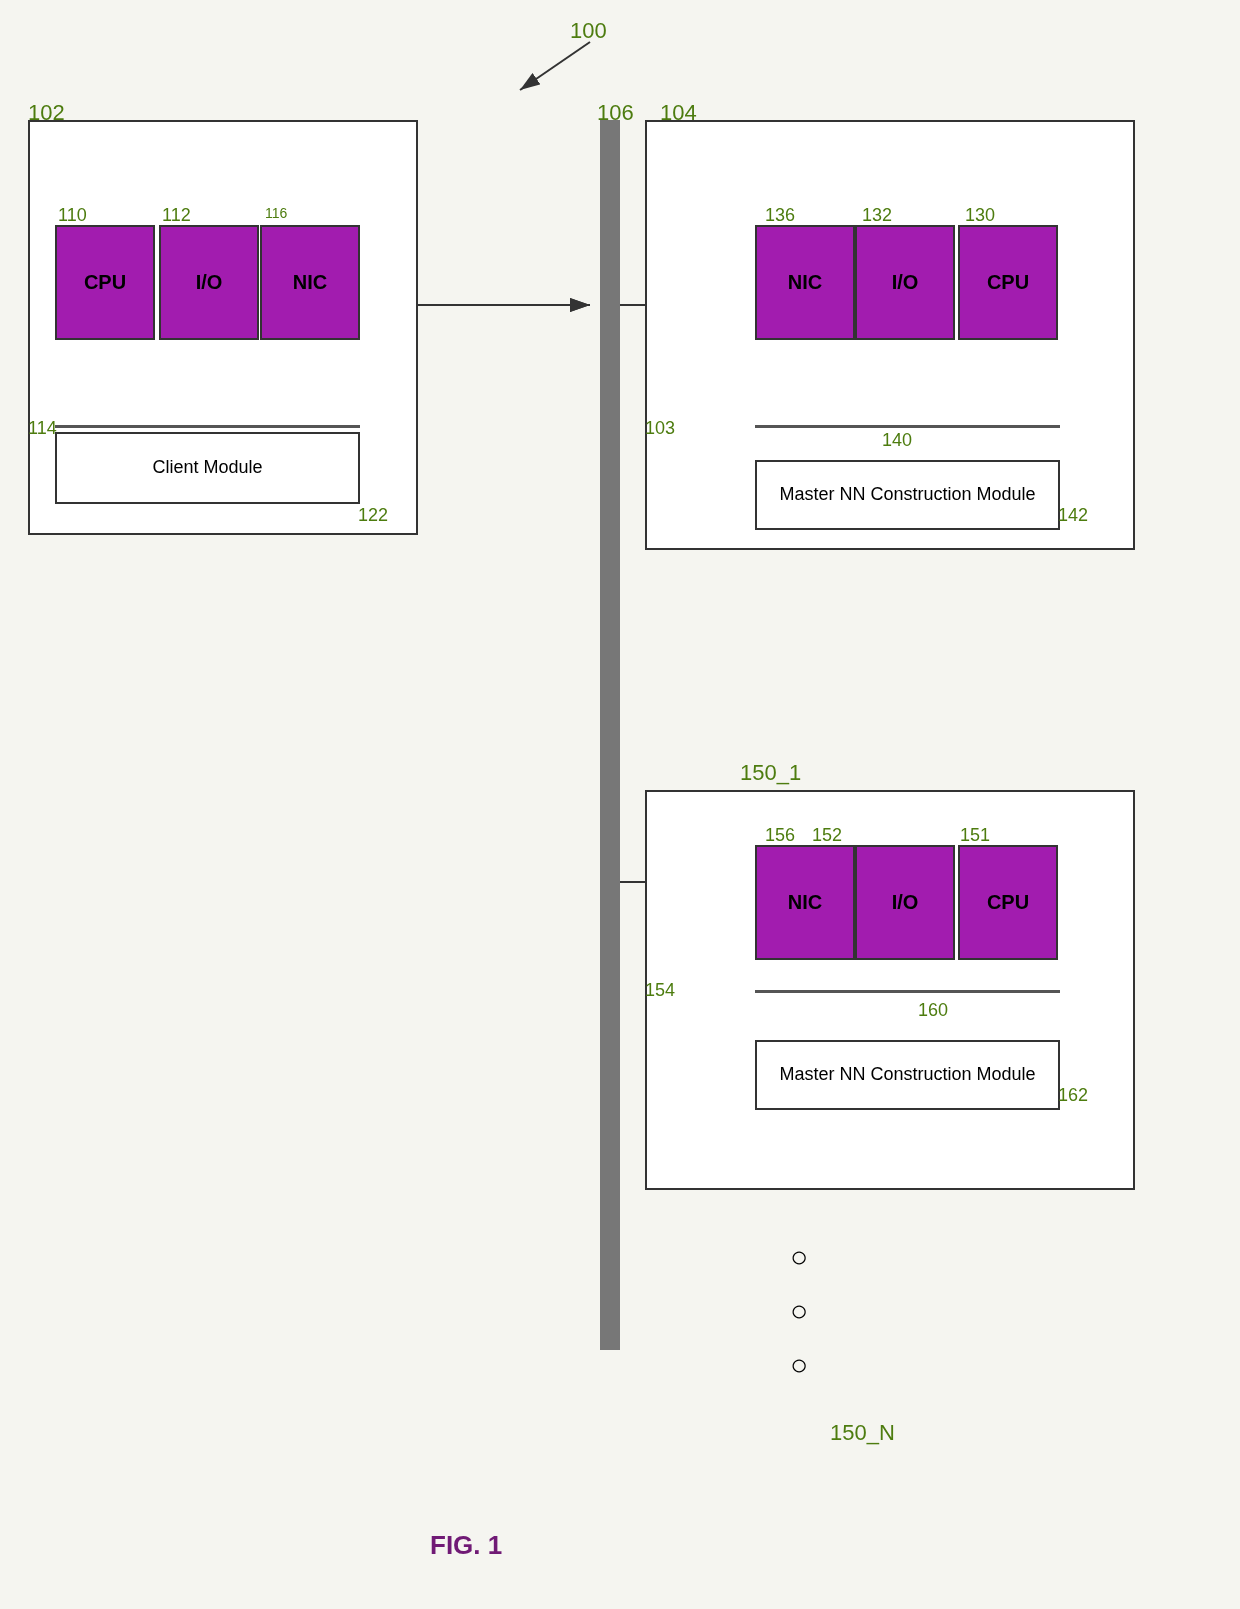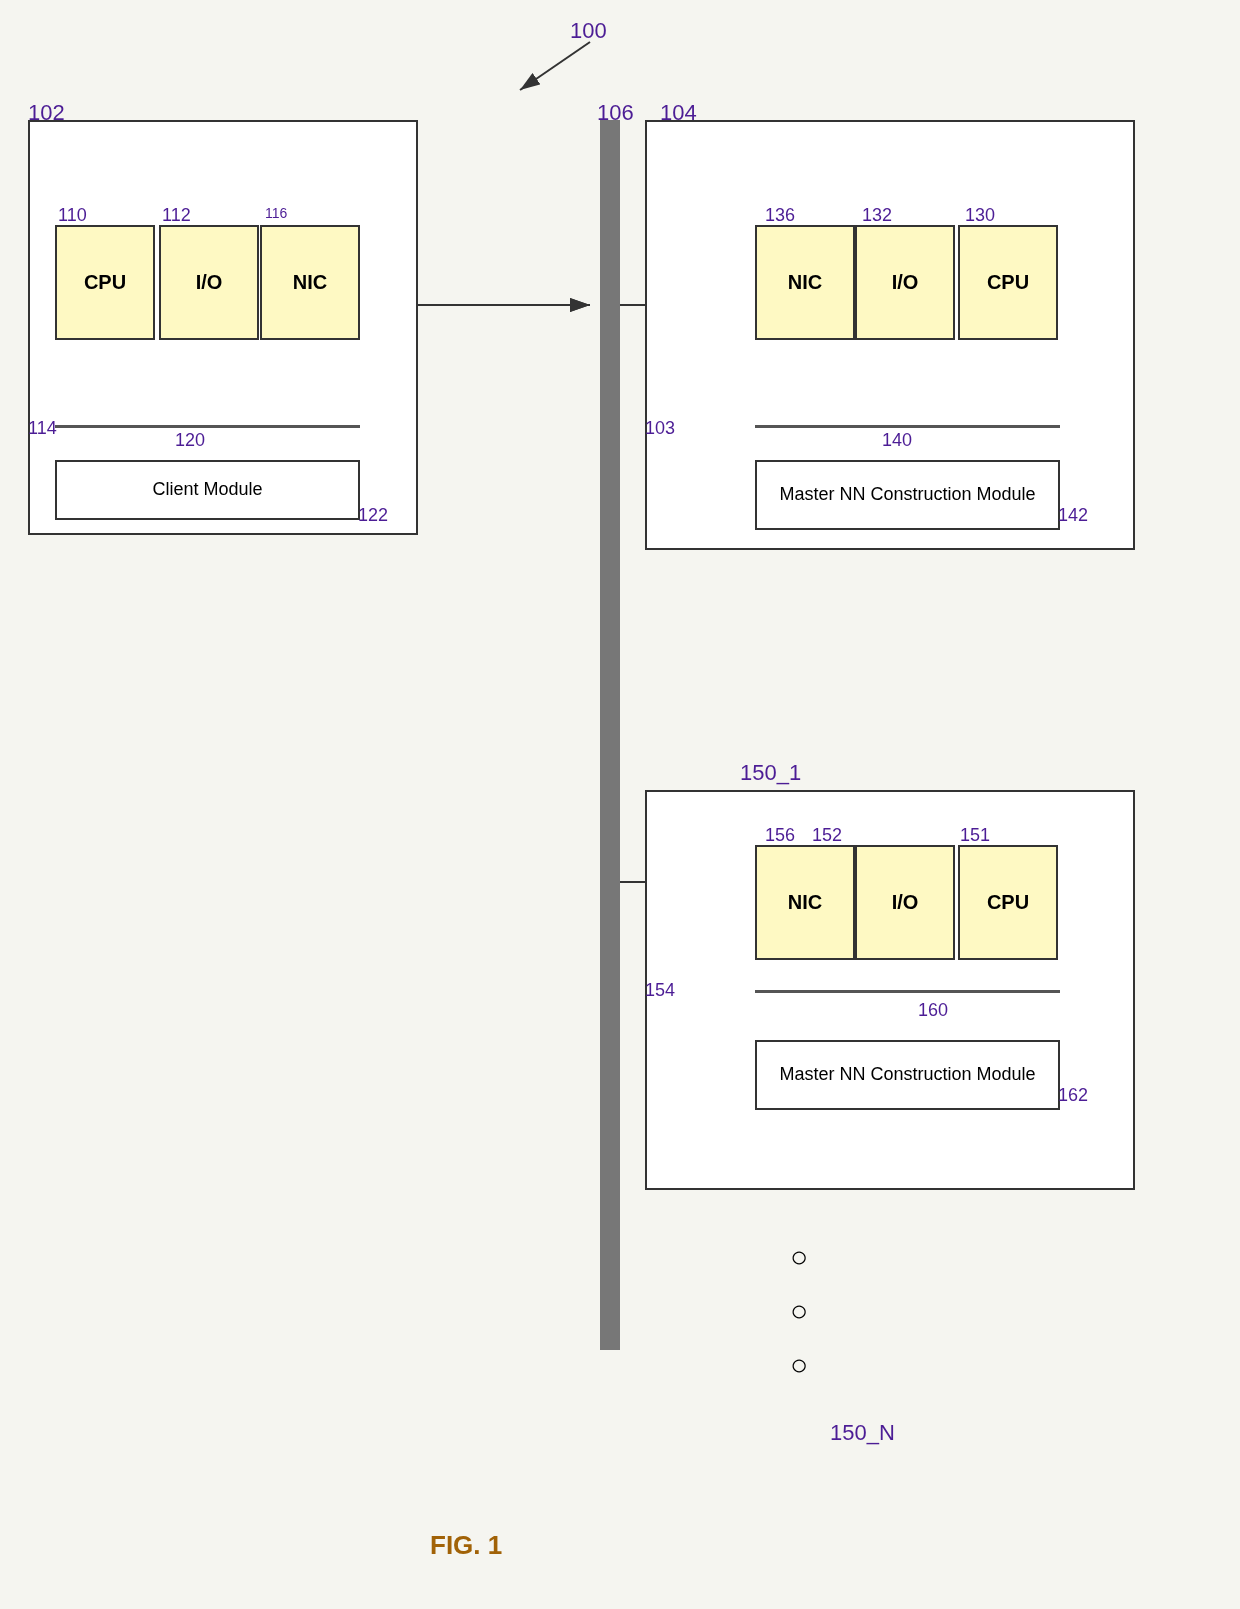--- a/index.html
+++ b/index.html
@@ -15,33 +15,33 @@
       position: absolute;
       top: 0; left: 0;
       width: 1240px;
       height: 1609px;
     }
     
     .ref-label {
       position: absolute;
       font-size: 22px;
       font-weight: normal;
-      color: #4c1d95;
+      color: #4d7c0f;
       text-align: right;
     }
     
     .box {
       position: absolute;
       border: 2px solid #333;
       background: #fff;
     }
     .component-box {
       position: absolute;
       border: 2px solid #333;
-      background: #fef9c3;
+      background: #a21caf;
       display: flex;
       align-items: center;
       justify-content: center;
       font-size: 20px;
       font-weight: bold;
     }
     .module-box {
       position: absolute;
       border: 2px solid #333;
       background: #fff;
@@ -62,21 +62,21 @@
       position: absolute;
       top: 0; left: 0;
       width: 1240px;
       height: 1609px;
       pointer-events: none;
     }
     .caption {
       position: absolute;
       font-size: 26px;
       font-weight: bold;
-      color: #a16207;
+      color: #701a75;
     }
   </style>
 </head>
 <body>
 
 <div class="diagram-container">
 
   <span class="ref-label" style="left:570px; top:18px;">100</span>
 
   <svg class="arrows">
@@ -141,21 +141,21 @@
   <span class="ref-label" style="left:265px; top:205px; font-size:14px;">116</span>
   <div class="component-box" style="left:260px; top:225px; width:100px; height:115px;">
     <span>NIC</span>
   </div>
 
   <span class="ref-label" style="left:28px; top:418px; font-size:18px;">114</span>
   <div class="bus-line" style="left:55px; top:425px; width:305px; height:3px;"></div>
 
   <span class="ref-label" style="left:175px; top:430px; font-size:18px;">120</span>
 
-  <div class="module-box" style="left:55px; top:460px; width:305px; height:60px;text-align:right;">
+  <div class="module-box" style="left:55px; top:432px; width:305px; height:72px;text-align:right;">
     <span>Client Module</span>
   </div>
 
   <span class="ref-label" style="left:358px; top:505px; font-size:18px;">122</span>
 
   <span class="ref-label" style="left:597px; top:100px; font-size:22px;">106</span>
   <div style="position:absolute; left:600px; top:120px; width:20px; height:1230px; background:#777;"></div>
 
   <span class="ref-label" style="left:660px; top:100px;">104</span>
   <div class="box" style="left:645px; top:120px; width:490px; height:430px;"></div>

